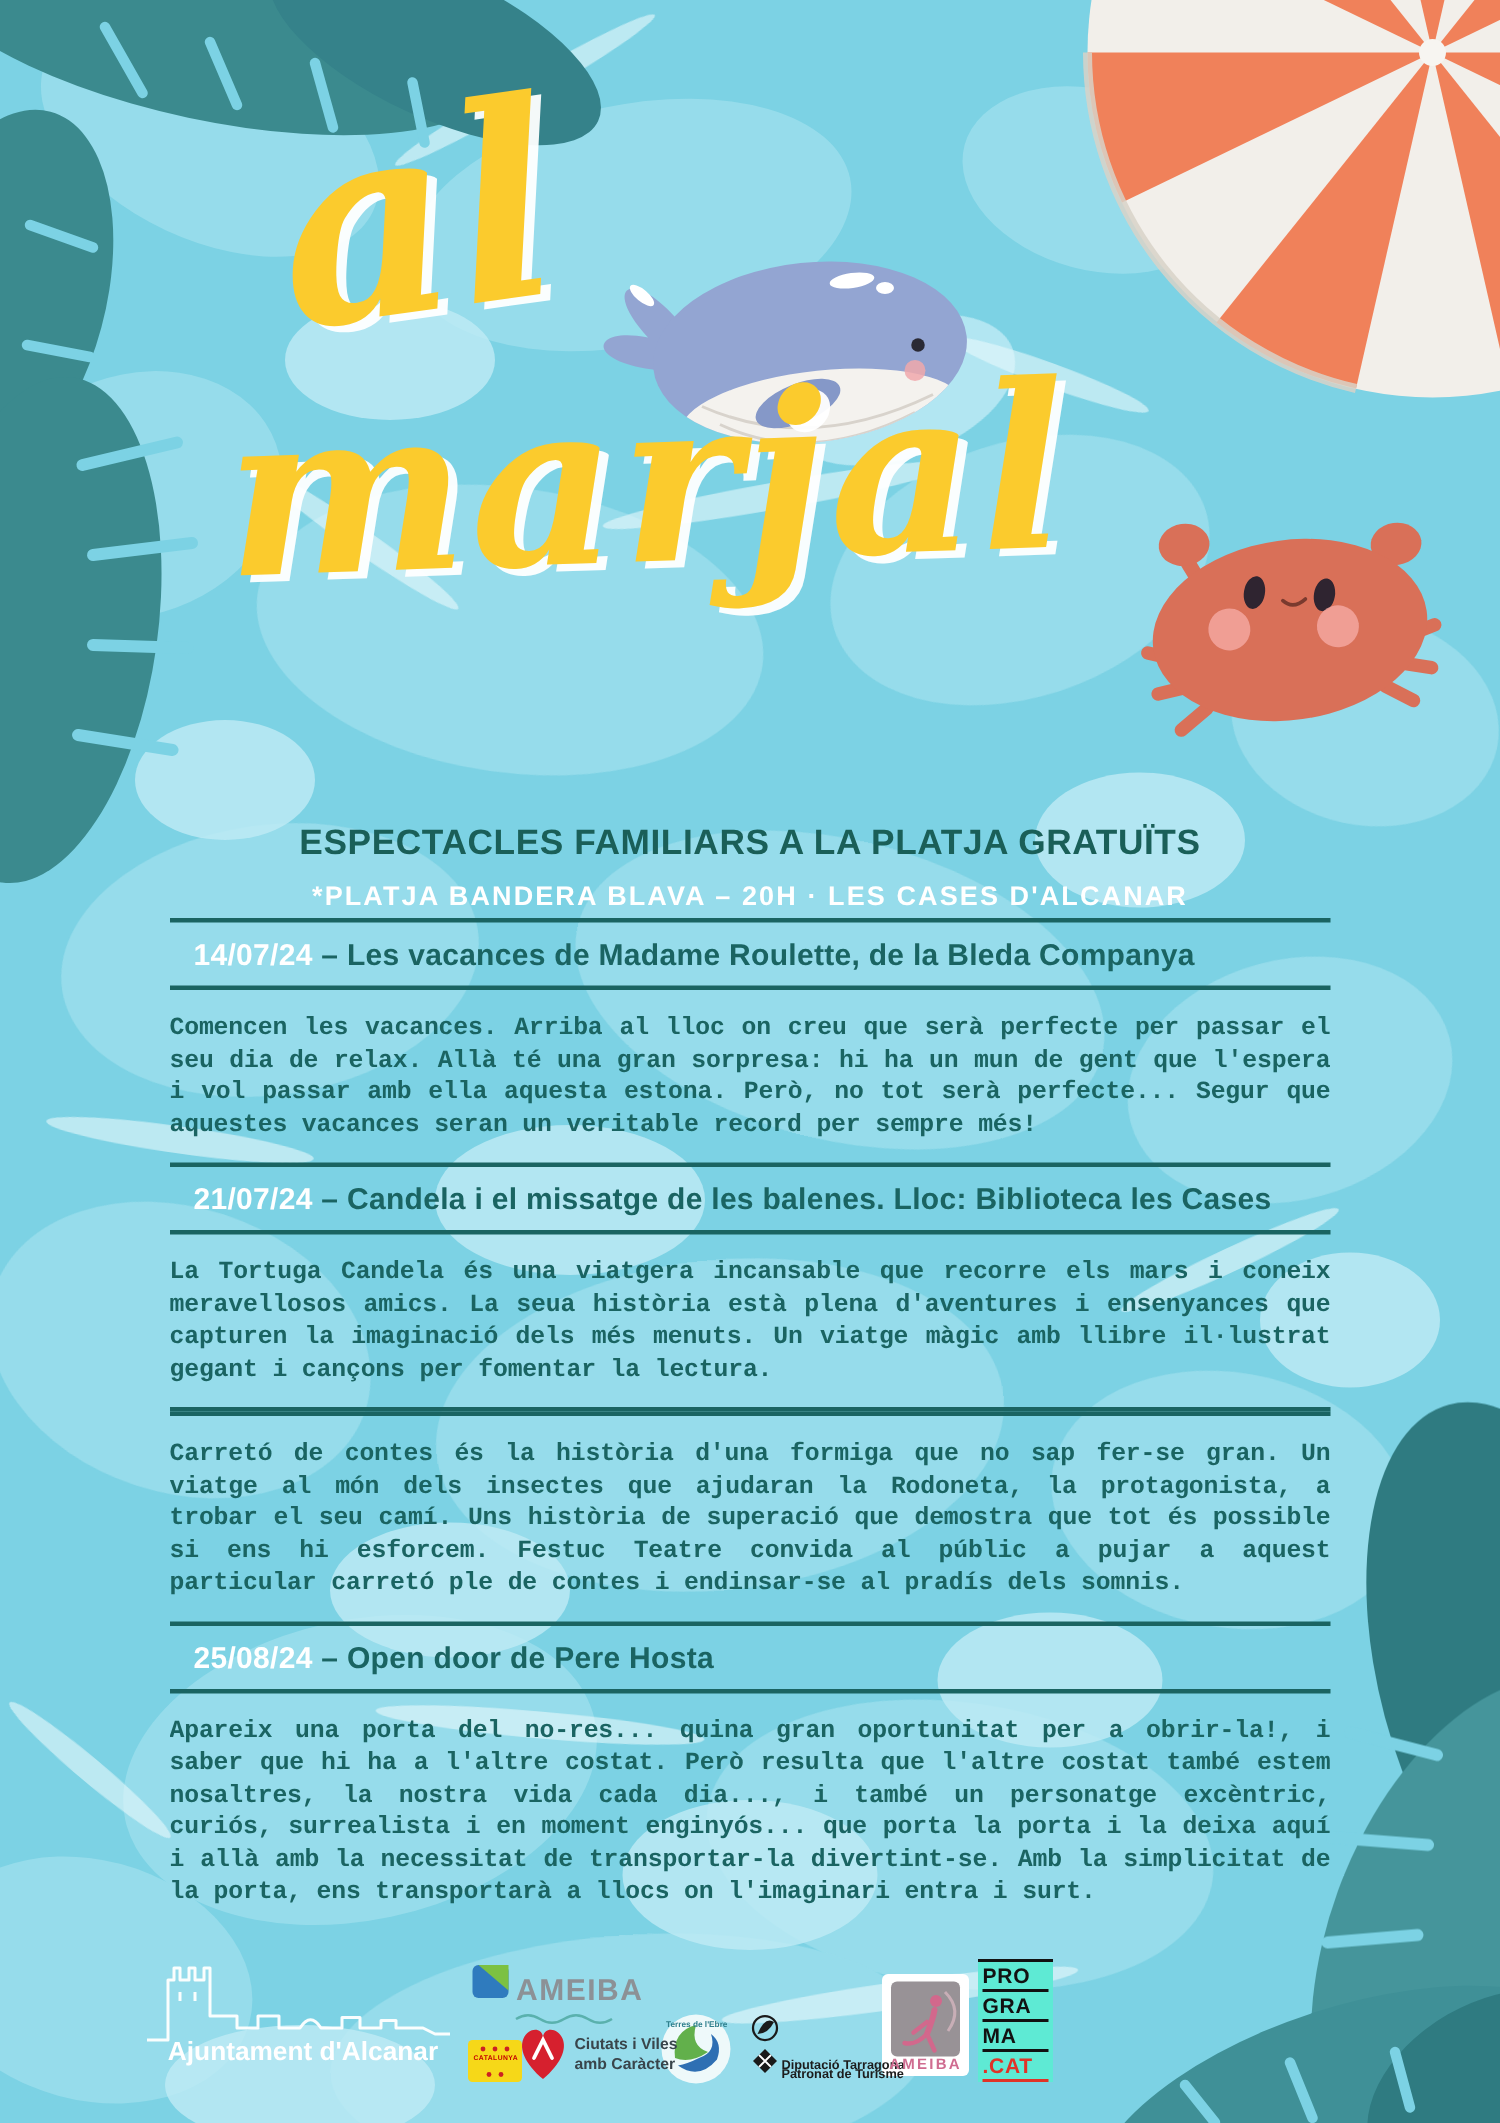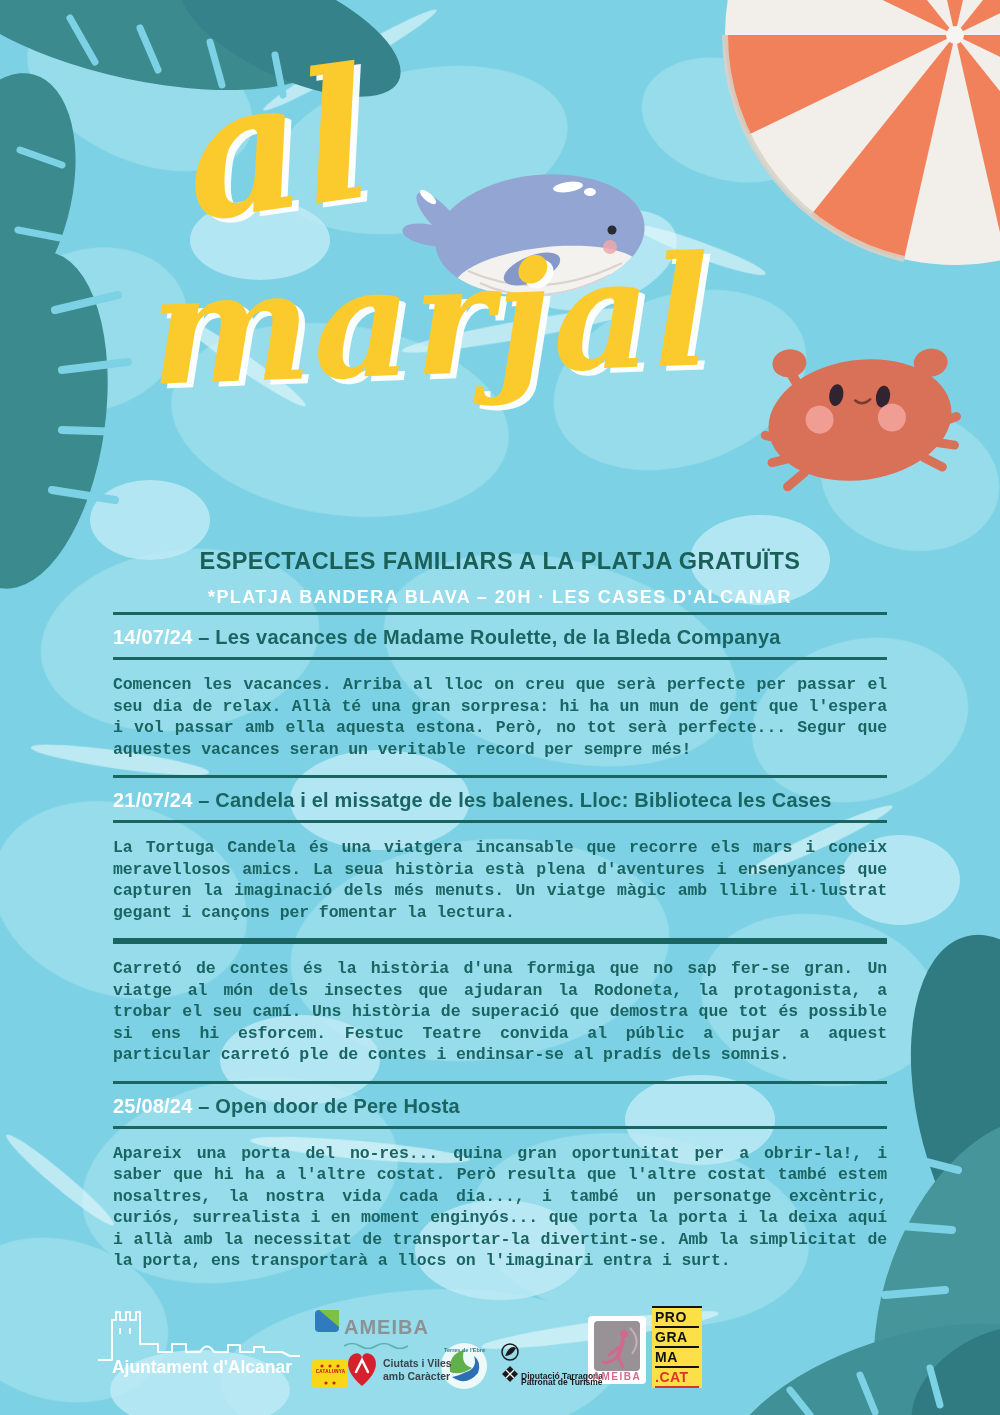--- a/index.html
+++ b/index.html
@@ -17,37 +17,37 @@
   }
   .title-al{left:185px;top:55px;font-size:180px;transform:rotate(-8deg);}
   .title-marjal{left:150px;top:245px;font-size:152px;letter-spacing:2px;transform:rotate(-2deg);}
   
   .heading-wrap{position:absolute;left:0;top:536px;width:1000px;text-align:center;z-index:2;}
   .heading{margin:12px;font-size:23.5px;font-weight:800;color:#1A5F58;letter-spacing:.4px;}
   .subheading{margin:7px 0 0;font-size:18px;font-weight:800;color:#FFFFFF;letter-spacing:1.4px;}
   
   .events{position:absolute;left:113px;top:612px;width:774px;z-index:2;}
   .rule{border:0;border-top:3px solid #1A6462;margin:0;}
-  .event-title{margin:11px 0 8px;font-size:20px;font-weight:800;color:#1A6462;letter-spacing:.2px;}
+  .event-title{margin:11px 16px 8px;font-size:20px;font-weight:800;color:#1A6462;letter-spacing:.2px;}
   .event-title .date{color:#FFFFFF;}
   .event-desc{
     margin:14px 0 15px;font-size:16.5px;line-height:21.5px;font-weight:700;
     color:#1A6462;text-align:justify;letter-spacing:-.1px;font-family:Liberation Mono, monospace;
   }
   
   .flabel{position:absolute;z-index:3;}
   .f-ajuntament{left:88px;top:1357px;width:228px;text-align:center;color:#FFFFFF;font-weight:700;font-size:17.5px;}
   .f-alcanar{left:344px;top:1316px;font-size:20px;font-weight:800;color:#8C9196;letter-spacing:1px;}
   .f-catalunya{left:313px;top:1369px;width:35px;text-align:center;font-size:4.5px;font-weight:700;color:#C40000;letter-spacing:.3px;}
   .f-ciutats{left:383px;top:1357px;font-size:10.5px;font-weight:700;color:#39454B;line-height:12.5px;}
   .f-terres{left:441px;top:1347px;width:47px;text-align:center;font-size:5.5px;color:#2E7F8C;font-weight:700;}
   .f-patronat{left:521px;top:1377px;font-size:8.5px;color:#1C1C1C;font-weight:700;}
   .f-diputacio{left:521px;top:1371px;font-size:8.5px;color:#1C1C1C;font-weight:700;}
   .f-ameiba{left:588px;top:1371px;width:58px;text-align:center;font-size:10px;color:#CF6C90;letter-spacing:1.5px;font-weight:700;}
-  .f-programa{left:652px;top:1306px;width:44px;background:#fde047;border-top:2px solid #121212;padding:0 3px;}
+  .f-programa{left:652px;top:1306px;width:44px;background:#5eead4;border-top:2px solid #121212;padding:0 3px;}
   .f-programa .row{font-size:14px;font-weight:800;color:#121212;border-bottom:2px solid #121212;line-height:18px;letter-spacing:.5px;}
   .f-programa .row.cat{color:#E03327;border-bottom-color:#E03327;}
 </style>
 </head>
 <body>
 
 <svg class="decor" viewBox="0 0 1000 1415" xmlns="http://www.w3.org/2000/svg">
   <rect x="0" y="0" width="1000" height="1415" fill="#7CD2E4"></rect>
 
   <g fill="#9BDEEC" opacity="0.85">

